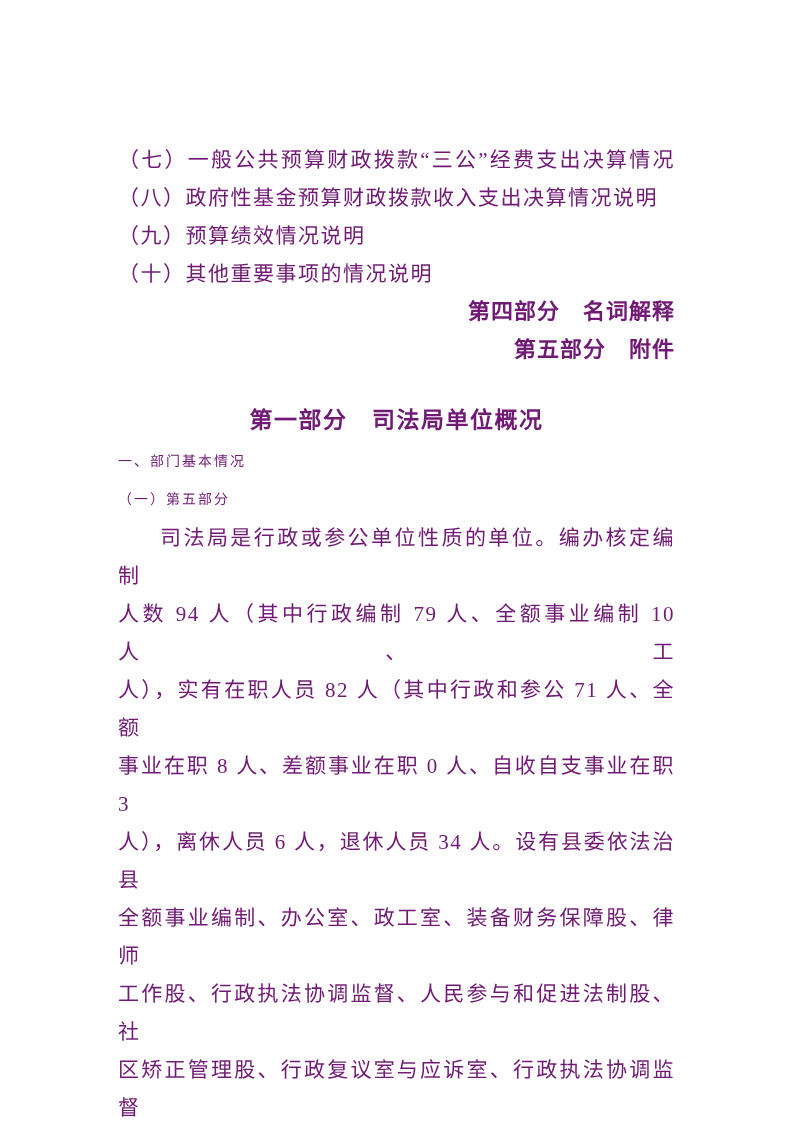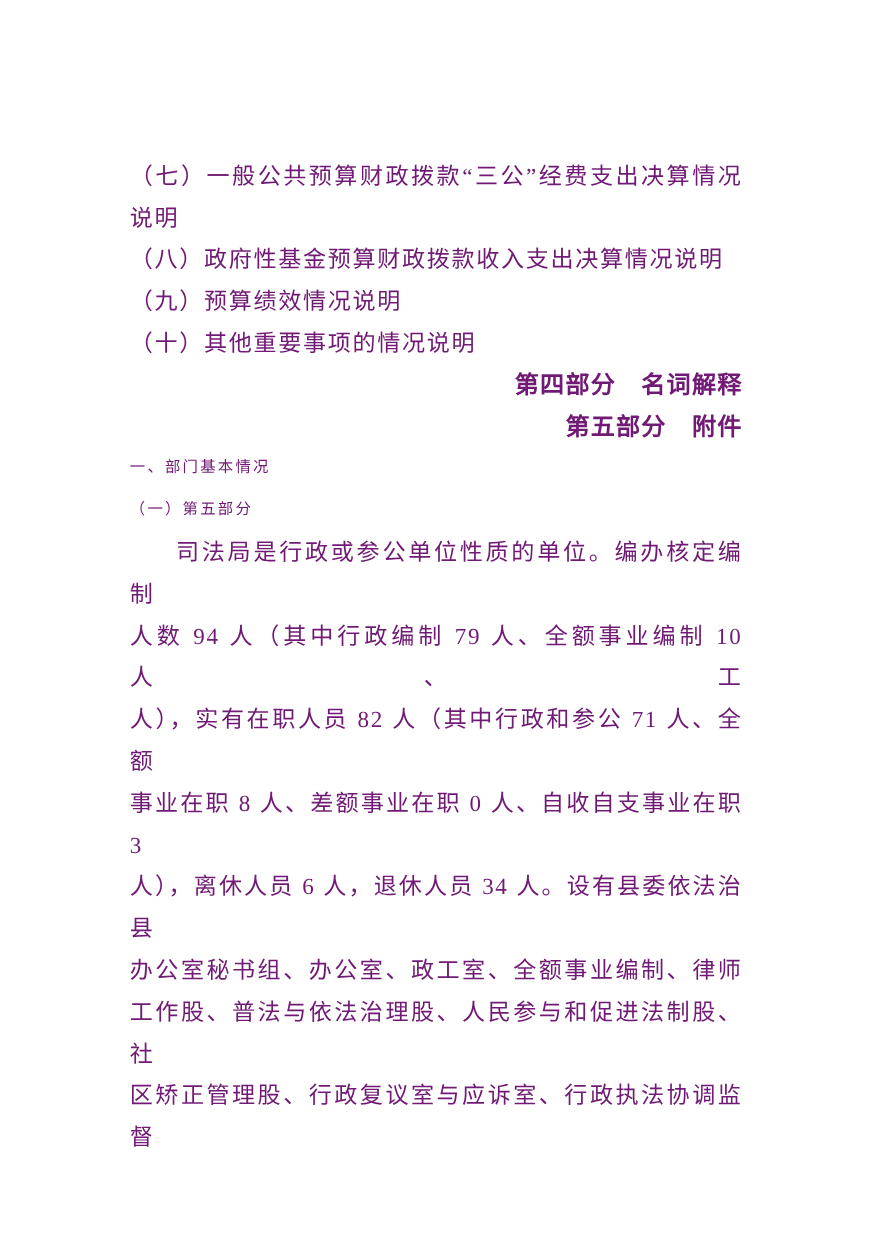--- a/index.html
+++ b/index.html
@@ -60,39 +60,39 @@
 </style>
 </head>
 <body>
 
 <div class="page">
   <div class="content">
 
     <div class="toc">
 
     <div class="line justify">（七）一般公共预算财政拨款“三公”经费支出决算情况</div>
-        <div class="line">说明</div>
         <div class="line">（八）政府性基金预算财政拨款收入支出决算情况说明</div>
         <div class="line">（九）预算绩效情况说明</div>
         <div class="line">（十）其他重要事项的情况说明</div>
         <div class="line bold">第四部分　名词解释</div>
         <div class="line bold">第五部分　附件</div>
       </div>
 
+    <div class="section-heading">第一部分　司法局单位概况</div>
 
     <div class="sub">一、部门基本情况</div>
 
     <div class="sub">（一）第五部分</div>
 
     <div class="para">
 
     <div class="line justify indent">司法局是行政或参公单位性质的单位。编办核定编制</div>
         <div class="line justify">人数 94 人（其中行政编制 79 人、全额事业编制 10 人、工</div>
         <div class="line justify">人），实有在职人员 82 人（其中行政和参公 71 人、全额</div>
         <div class="line justify">事业在职 8 人、差额事业在职 0 人、自收自支事业在职 3</div>
         <div class="line justify">人），离休人员 6 人，退休人员 34 人。设有县委依法治县</div>
-        <div class="line justify">办公室秘书组、办公室、政工室、全额事业编制、律师</div>
-        <div class="line justify">工作股、普法与依法治理股、人民参与和促进法制股、社</div>
+        <div class="line justify">全额事业编制、办公室、政工室、装备财务保障股、律师</div>
+        <div class="line justify">工作股、行政执法协调监督、人民参与和促进法制股、社</div>
         <div class="line justify">区矫正管理股、行政复议室与应诉室、行政执法协调监督</div>
       </div>
 
   </div>
 </div>
 
 </body></html>

